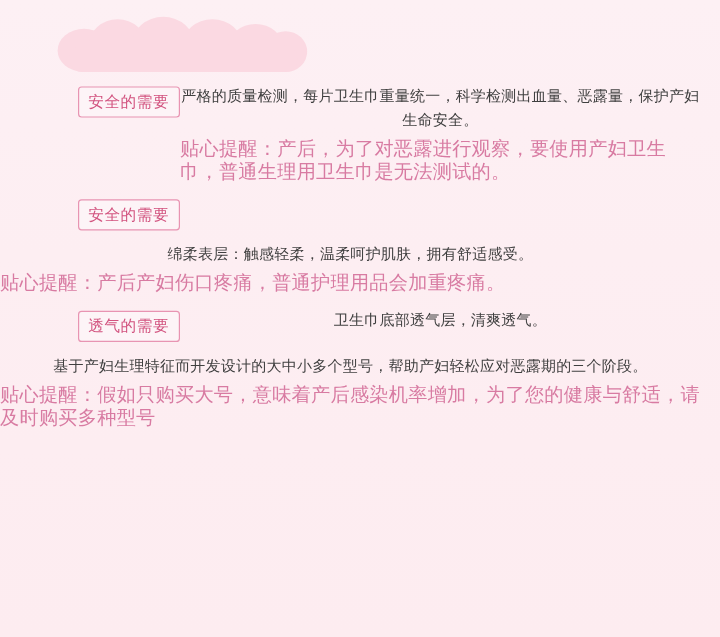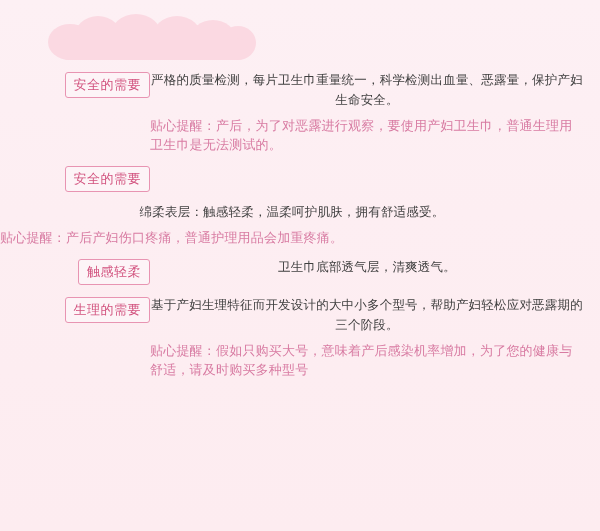--- a/index.html
+++ b/index.html
@@ -85,24 +85,25 @@
   }
   .main-text {
     color: #3f3f3f;
     font-size: 12.5px;
     line-height: 20px;
     letter-spacing: 0.2px;
     text-align: center;
   }
   .note {
     color: #d87ba2;
-    font-size: 13px;
+    font-size: 16px;
     line-height: 19px;
     margin-top: 6px;
     letter-spacing: 0.2px;
+    font-family: Liberation Mono, monospace;
   }
   .spacer-sm { height: 4px; }
 </style>
 </head>
 <body>
 
 <div class="page">
 
   <div class="banner">
     <div class="blob b1"></div>
@@ -140,33 +141,30 @@
       <div class="body-col">
         <div class="main-text">绵柔表层：触感轻柔，温柔呵护肌肤，拥有舒适感受。</div>
         <div class="note">贴心提醒：产后产妇伤口疼痛，普通护理用品会加重疼痛。</div>
       </div>
     </div>
 
     <div class="spacer-sm"></div>
 
     <div class="row">
       <div class="tag-col">
-        <span class="tag">触感轻柔</span>
+        <span class="tag">透气的需要</span>
       </div>
       <div class="body-col">
         <div class="main-text">卫生巾底部透气层，清爽透气。</div>
       </div>
     </div>
 
     <div class="spacer-sm"></div>
 
     <div class="row">
-      <div class="tag-col">
-        <span class="tag">生理的需要</span>
-      </div>
       <div class="body-col">
         <div class="main-text">基于产妇生理特征而开发设计的大中小多个型号，帮助产妇轻松应对恶露期的三个阶段。</div>
         <div class="note">贴心提醒：假如只购买大号，意味着产后感染机率增加，为了您的健康与舒适，请及时购买多种型号</div>
       </div>
     </div>
 
   </div>
 </div>
 
 </body></html>

